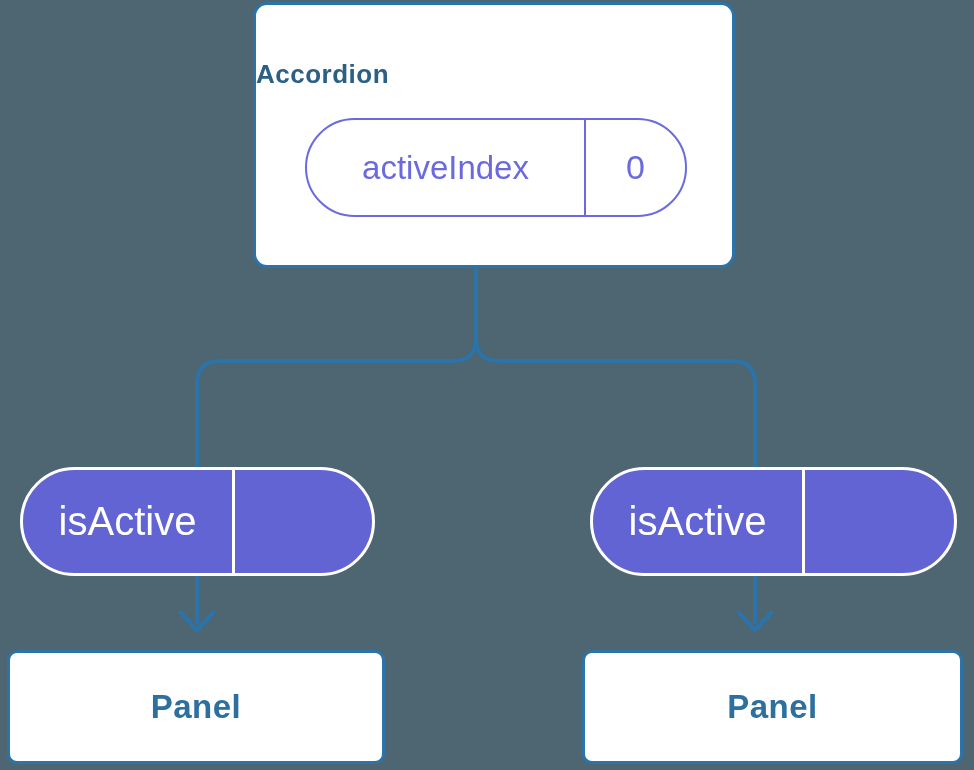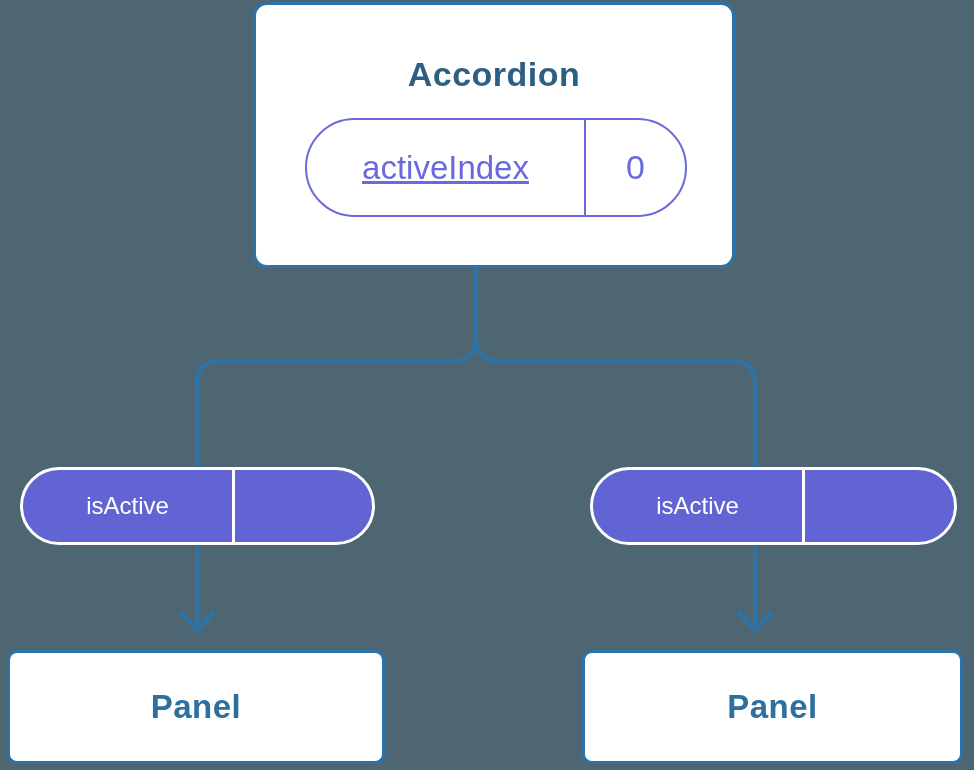--- a/index.html
+++ b/index.html
@@ -38,22 +38,22 @@
   .node{position:absolute;z-index:2;}
 
   .card{
     left:253px;top:2px;width:482px;height:266px;
     background:var(--card-bg);
     border:3px solid var(--line);
     border-radius:14px;
   }
   .card-title{
     position:absolute;left:0;top:46px;width:100%;height:46px;
-    line-height:46px;text-align:center;
-    font-size:34px;font-weight:700;
+    line-height:46px;text-align:left;
+    font-size:26px;font-weight:700;
     color:var(--title-text);
     letter-spacing:0.5px;
   }
 
   .pill{
     display:flex;align-items:stretch;
     border-radius:60px;
     overflow:hidden;
   }
   .pill-section{
@@ -61,30 +61,30 @@
     white-space:nowrap;
   }
 
   .state-pill{
     left:305px;top:118px;width:382px;height:99px;
     background:var(--card-bg);
     border:2.5px solid var(--purple-outline);
     color:var(--purple-outline);
     font-size:33px;
   }
-  .state-pill .pill-section.name{width:277px;text-decoration:underline;}
+  .state-pill .pill-section.name{width:277px;}
   .state-pill .divider{width:2px;background:var(--purple-outline);}
   .state-pill .pill-section.value{flex:1;font-size:34px;}
 
   .prop-pill{
-    top:467px;height:78px;
+    top:467px;height:109px;
     background:var(--purple-fill);
     border:3px solid #FFFFFF;
     color:var(--pill-text-on-fill);
-    font-size:24px;
+    font-size:40px;
   }
   .prop-pill .divider{width:2.5px;background:#FFFFFF;}
   .prop-pill .pill-section.name{width:209px;}
   .prop-pill .pill-section.value{flex:1;}
   .prop-pill.left{left:20px;width:355px;}
   .prop-pill.right{left:590px;width:367px;}
 
   .panel{
     top:650px;height:114px;
     background:var(--card-bg);

